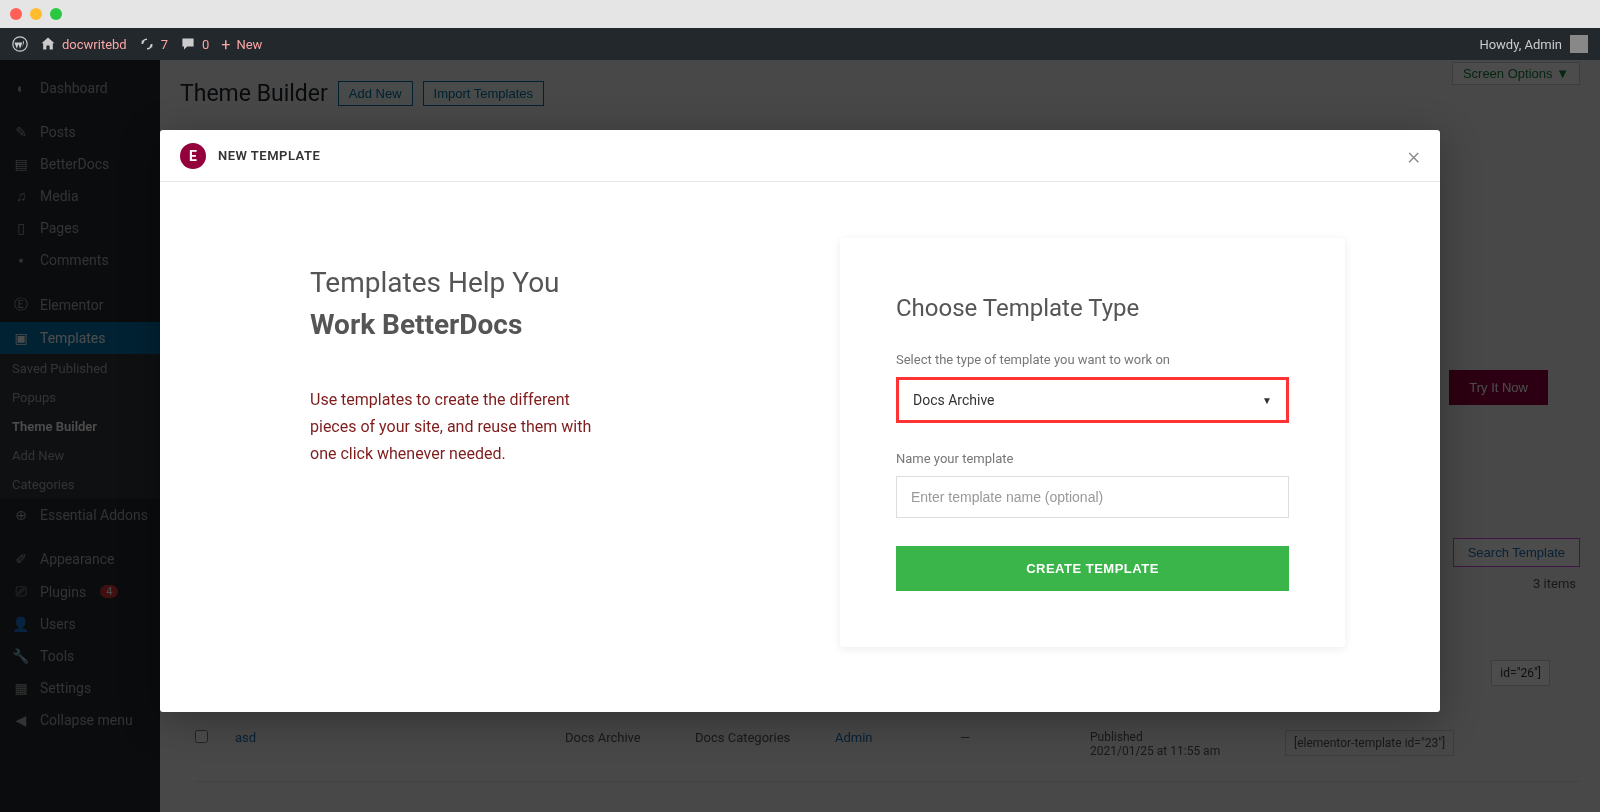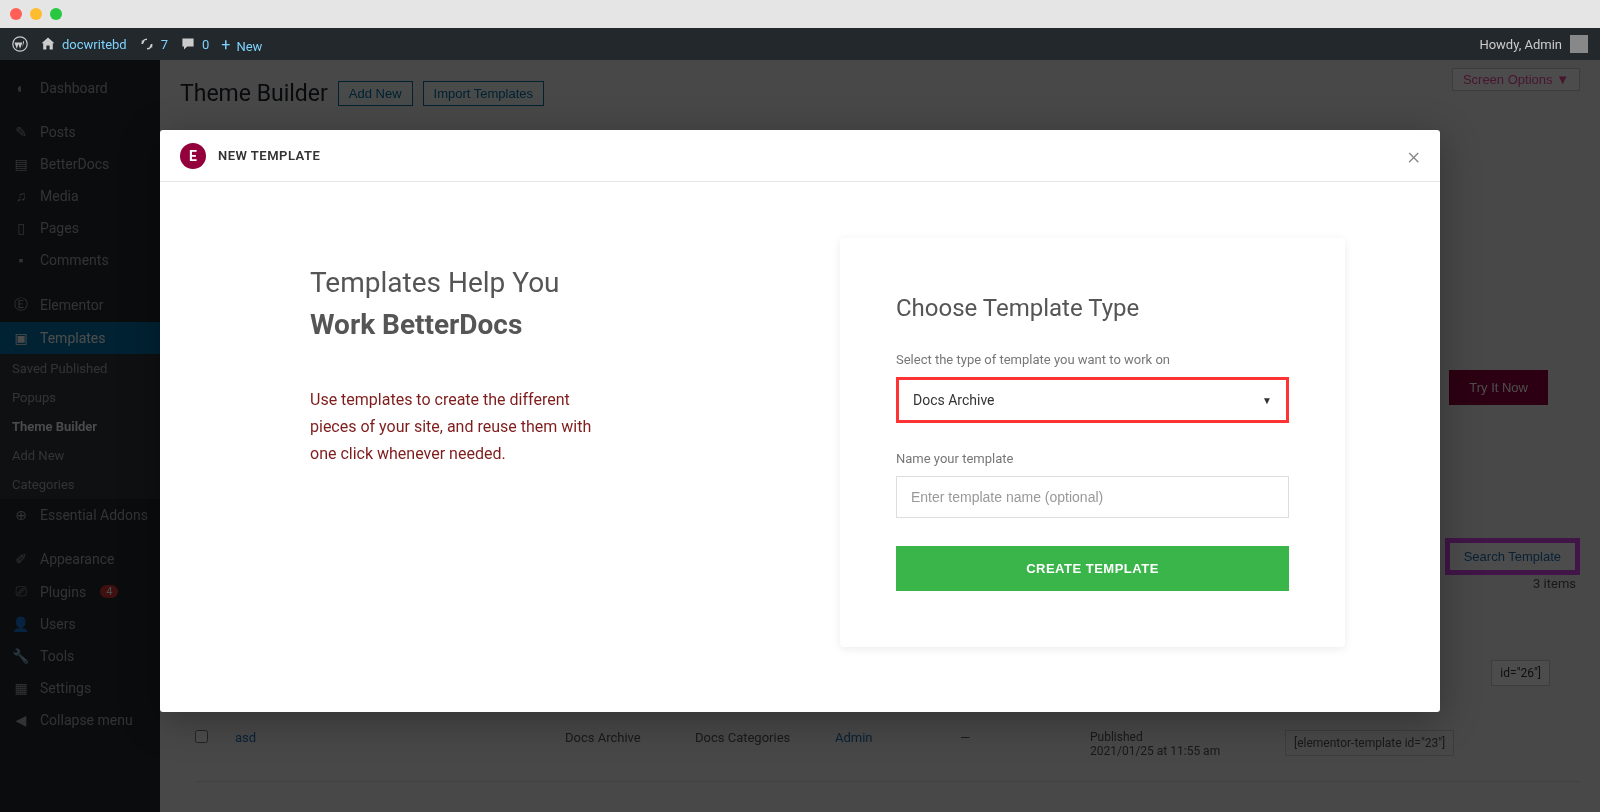--- a/index.html
+++ b/index.html
@@ -6,44 +6,44 @@
     body { font-family: -apple-system, BlinkMacSystemFont, "Segoe UI", Roboto, sans-serif; background: #f0f0f1; width: 1600px; height: 812px; overflow: hidden; position: relative; }
     
     .mac-titlebar { height: 28px; background: #e5e5e5; display: flex; align-items: center; padding-left: 10px; gap: 8px; }
     .mac-dot { width: 12px; height: 12px; border-radius: 50%; }
     .mac-red { background: #ff5f57; }
     .mac-yellow { background: #febc2e; }
     .mac-green { background: #28c840; }
     
     .wp-adminbar { height: 32px; background: #23282d; color: #ccc; display: flex; align-items: center; padding: 0 12px; font-size: 13px; }
     .adminbar-left { display: flex; align-items: center; gap: 12px; }
-    .adminbar-item { display: flex; align-items: flex-end; gap: 6px; color: #7dd3fc; cursor: pointer; }
+    .adminbar-item { display: flex; align-items: center; gap: 6px; color: #fca5a5; cursor: pointer; }
     .adminbar-right { margin-left: auto; display: flex; align-items: center; gap: 8px; }
     .adminbar-avatar { width: 18px; height: 18px; background: #888; }
     
     .wp-body { display: flex; height: calc(100% - 60px); }
     
     .wp-sidebar { width: 160px; background: #23282d; color: #eee; padding-top: 12px; font-size: 14px; }
     .menu-item { padding: 8px 12px; display: flex; align-items: center; gap: 10px; color: #aaa; cursor: pointer; }
     .menu-item.active { background: #0073aa; color: #fff; }
     .menu-item .icon { width: 18px; text-align: center; }
     .submenu { background: #32373c; }
     .submenu-item { padding: 7px 12px; color: #aaa; font-size: 13px; cursor: pointer; }
     .submenu-item.current { color: #fff; font-weight: 600; }
     .menu-separator { height: 12px; }
     .plugin-badge { background: #d63638; color: #fff; border-radius: 9px; padding: 0 6px; font-size: 11px; margin-left: 4px; }
     
     .wp-content { flex: 1; padding: 20px; position: relative; background: #f0f0f1; overflow: hidden; }
     .page-header { display: flex; align-items: center; gap: 10px; margin-bottom: 14px; }
     .page-title { font-size: 23px; font-weight: 400; color: #1d2327; }
     .header-btn { border: 1px solid #0071a1; color: #0071a1; background: #f6f7f7; padding: 4px 10px; font-size: 13px; cursor: pointer; }
-    .screen-options { position: absolute; top: 8px; right: 20px; border: 1px solid #ccc; padding: 3px 10px; font-size: 13px; color: #ec4899; background: #fff; cursor: pointer; }
+    .screen-options { position: absolute; top: 2px; right: 20px; border: 1px solid #ccc; padding: 3px 10px; font-size: 13px; color: #15803d; background: #fff; cursor: pointer; }
     
     .try-btn { position: absolute; top: 310px; right: 52px; background: #93003c; color: #fff; border: none; padding: 10px 20px; font-size: 13px; cursor: pointer; }
-    .search-btn { position: absolute; top: 478px; right: 20px; border: 5px solid #d946ef; color: #2271b1; background: #fff; padding: 6px 14px; font-size: 13px; cursor: pointer; }
+    .search-btn { position: absolute; top: 478px; right: 20px; border: 1px solid #d946ef; color: #2271b1; background: #fff; padding: 6px 14px; font-size: 13px; cursor: pointer; }
     .items-count { position: absolute; top: 516px; right: 24px; font-size: 13px; color: #555; }
     
     .shortcode-box { position: absolute; right: 50px; border: 1px solid #ccc; background: #fff; padding: 5px 8px; font-size: 12px; color: #333; }
     .sc1 { top: 600px; }
     
     .table-row { position: absolute; left: 35px; right: 20px; height: 52px; border-bottom: 1px solid #ddd; display: flex; font-size: 13px; color: #555; }
     .tr1 { top: 670px; }
     .table-row .cb { width: 40px; }
     .table-row .title { width: 330px; color: #2271b1; }
     .table-row .type { width: 130px; }

